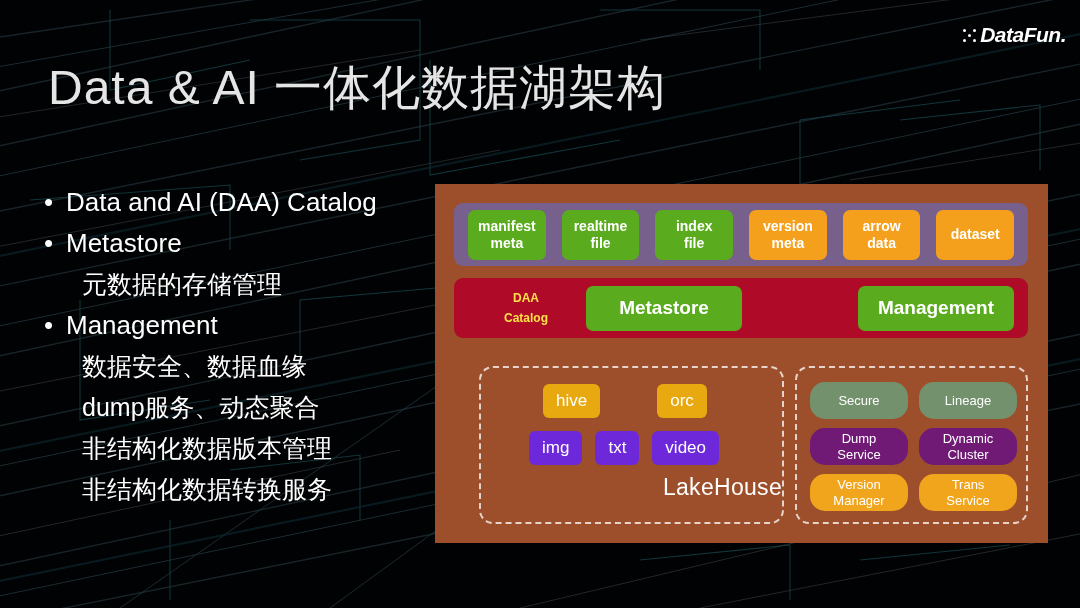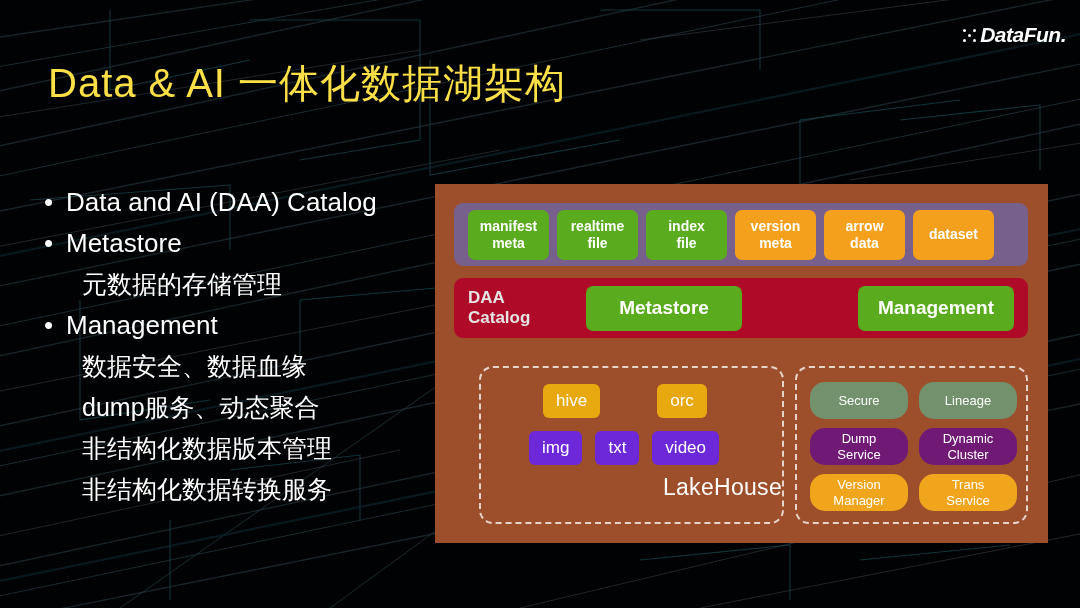--- a/index.html
+++ b/index.html
@@ -15,48 +15,48 @@
 
   
   #logo{position:absolute;top:7px;right:14px;z-index:5;display:flex;align-items:center;gap:4px;margin-top:16px;}
   #logo .dots{display:grid;grid-template-columns:repeat(3,3px);grid-template-rows:repeat(3,3px);gap:2px;}
   #logo .dots i{display:block;width:3px;height:3px;background:#fff;border-radius:50%;}
   #logo .dots i.off{background:transparent;}
   #logo .wordmark{color:#fff;font-size:21px;font-style:italic;font-weight:bold;letter-spacing:-0.5px;
       font-family:"Liberation Sans","DejaVu Sans",sans-serif;}
 
   
-  #title{position:absolute;left:48px;top:56px;z-index:5;color:#fde047;font-size:40px;
+  #title{position:absolute;left:48px;top:56px;z-index:5;color:#e5e5e5;font-size:48px;
       font-weight:400;letter-spacing:1px;white-space:nowrap;
       font-family:"Liberation Sans","DejaVu Sans",sans-serif;}
 
   
   #bullets{position:absolute;left:44px;top:182px;z-index:5;width:390px;color:#fff;}
   .b-row{display:flex;align-items:flex-start;font-size:26px;line-height:41px;color:#fff;white-space:nowrap;}
   .b-row .dot{width:22px;flex:0 0 22px;text-align:left;font-size:26px;line-height:41px;}
   .b-row.sub{padding-left:38px;font-size:25px;}
 
   
   #diagram{position:absolute;left:435px;top:184px;width:613px;height:359px;z-index:5;
       background:#9d4f2b;box-sizing:border-box;padding:0;}
 
   .band{position:absolute;border-radius:9px;box-sizing:border-box;}
   #band-purple{left:19px;top:19px;width:574px;height:63px;background:#78608d;
-      display:flex;align-items:center;gap:8px;padding:0 14px;box-sizing:border-box;}
+      display:flex;align-items:center;gap:16px;padding:0 14px;box-sizing:border-box;}
   #band-crimson{left:19px;top:94px;width:574px;height:60px;background:#af0a28;
       display:flex;align-items:center;padding:0 14px;box-sizing:border-box;}
 
   .chip{border-radius:7px;color:#fff;display:flex;flex-direction:column;align-items:center;
       justify-content:center;font-size:14px;font-weight:bold;line-height:17px;text-align:center;
       box-sizing:border-box;}
   .chip.green{background:#5aab1e;}
   .chip.orange{background:#f4a01c;}
   #band-purple .chip{width:81px;height:50px;}
 
-  #daa-label{color:#e5e5e5;font-size:17px;font-weight:bold;line-height:20px;text-align:left;
+  #daa-label{color:#fde047;font-size:12px;font-weight:bold;line-height:20px;text-align:center;
       width:116px;flex:0 0 116px;}
   .wide-chip{background:#5aab1e;border-radius:7px;color:#fff;display:flex;align-items:center;
       justify-content:center;font-size:19px;font-weight:bold;height:45px;box-sizing:border-box;}
   #chip-metastore{width:161px;margin-left:2px;}
   #chip-management{width:161px;margin-left:116px;}
 
   
   .dashed-panel{position:absolute;border:2px dashed rgba(255,255,255,.75);border-radius:14px;
       box-sizing:border-box;}
   #panel-lakehouse{left:44px;top:182px;width:305px;height:158px;}

